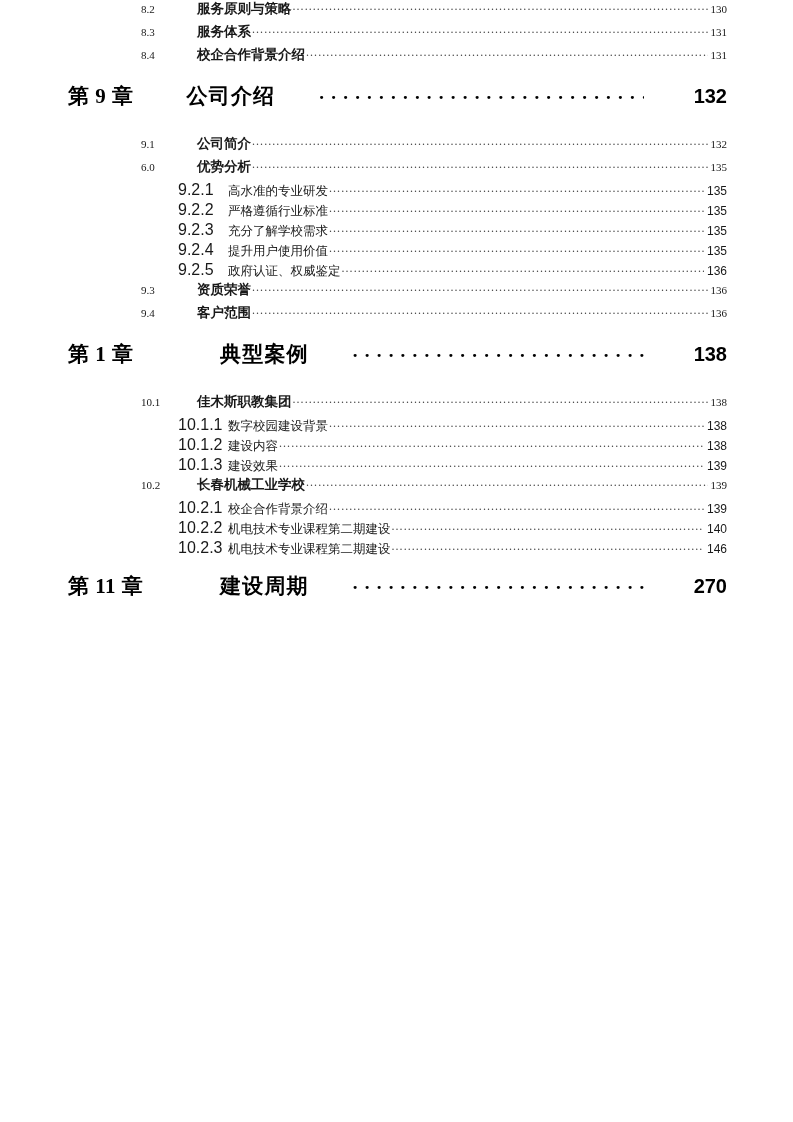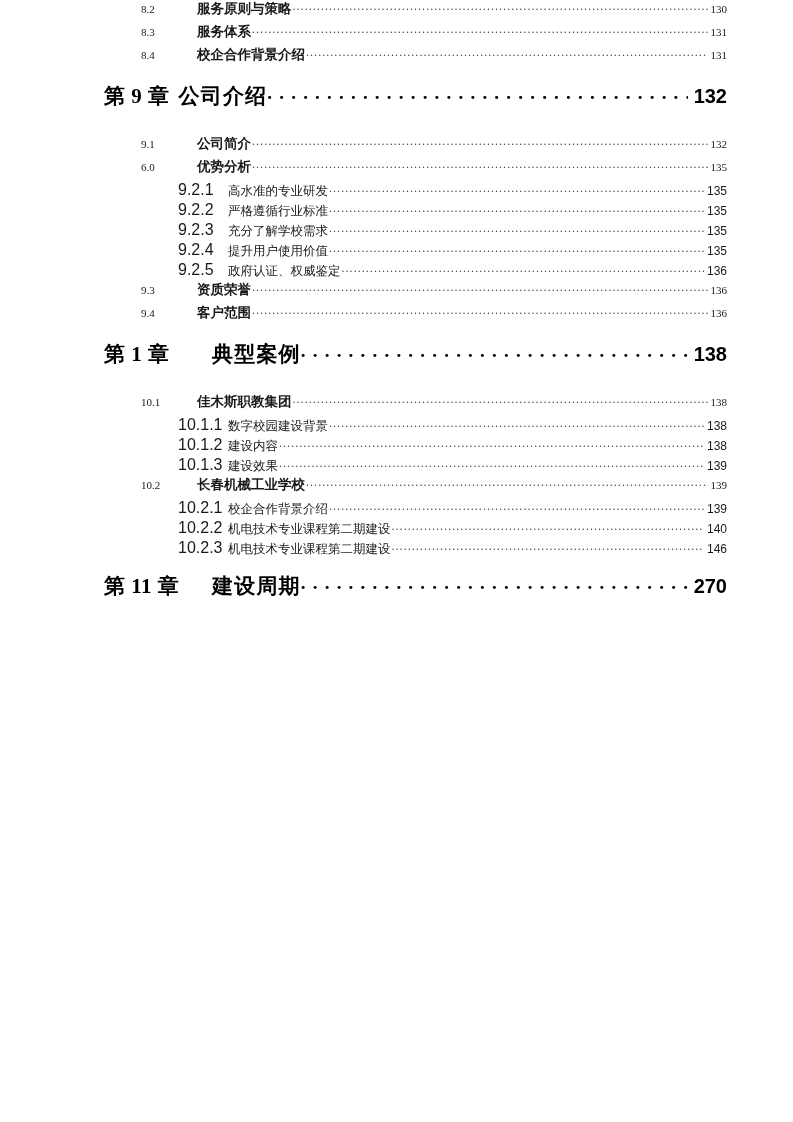--- a/index.html
+++ b/index.html
@@ -96,26 +96,27 @@
     position: relative;
     top: -3px;
     letter-spacing: 1.05px;
     font-size: 12px;
     color: #4a4a4a;
   }
 
   
   .chapter {
     height: 44px;
-    padding-left: 104px;
+    padding-left: 68px;
     padding-right: 66px;
     font-size: 21px;
     font-weight: bold;
     color: #000000;
     letter-spacing: 0.5px;
+    gap: 44px;
   }
   .chapter .num {
     white-space: nowrap;
   }
   .chapter .num.wide {
     width: 108px;
   }
   .chapter .num.narrow {
     padding-right: 9px;
   }

